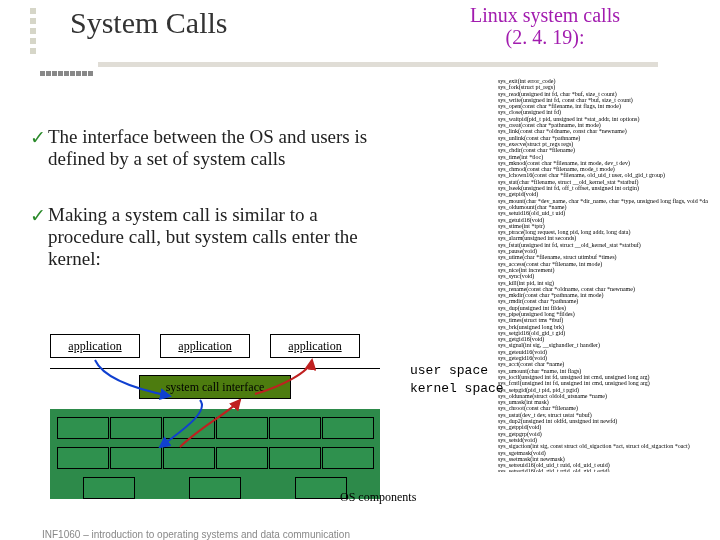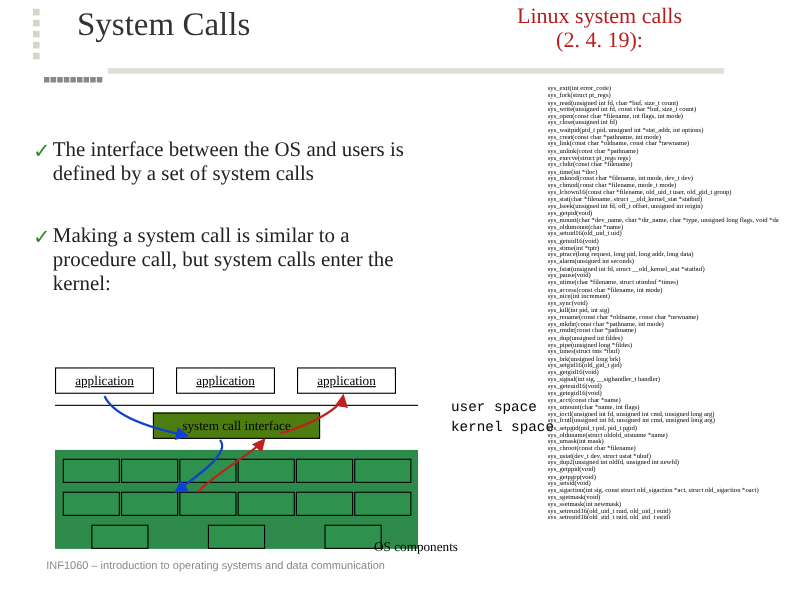--- a/index.html
+++ b/index.html
@@ -21,21 +21,21 @@
     font-family: "Times New Roman", serif;
     font-size: 30px;
     color: #333;
     position: absolute;
     left: 70px;
     top: 6px;
   }
   .subtitle {
     font-family: "Times New Roman", serif;
     font-size: 20px;
-    color: #b91c1c;
+    color: #a21caf;
     position: absolute;
     right: 100px;
     top: 4px;
     text-align: center;
     line-height: 1.1;
   }
   .row-dots {
     position: absolute;
     top: 62px;
     left: 40px;
@@ -169,21 +169,21 @@
     height: 394px;
     font-family: "Times New Roman", serif;
     font-size: 6px;
     line-height: 1.05;
     color: #000;
     overflow: hidden;
     white-space: pre;
   }
   .footer {
     position: absolute;
-    bottom: 20px;
+    bottom: 0;
     left: 42px;
     font-family: Arial, sans-serif;
     font-size: 10px;
     color: #888;
   }
   svg.arrows {
     position: absolute;
     left: 50px;
     top: 352px;
     pointer-events: none;

